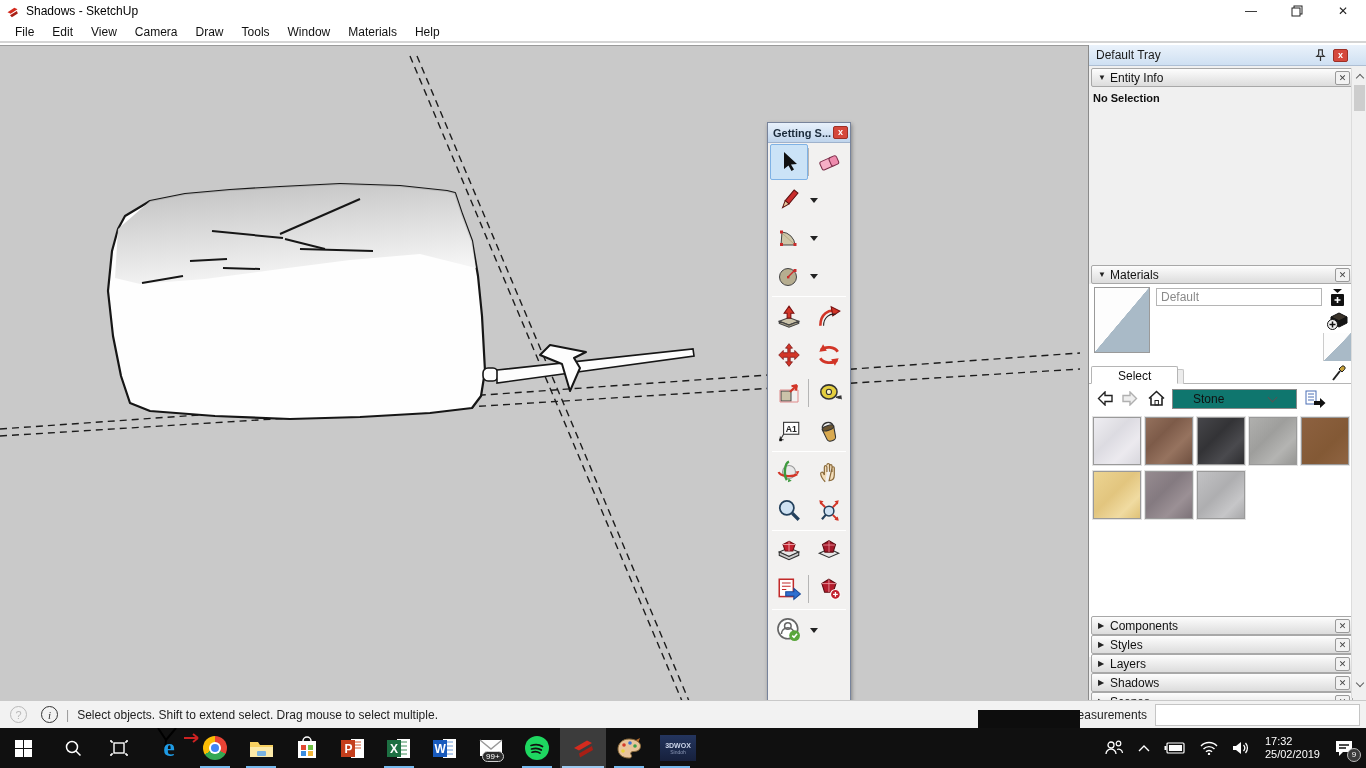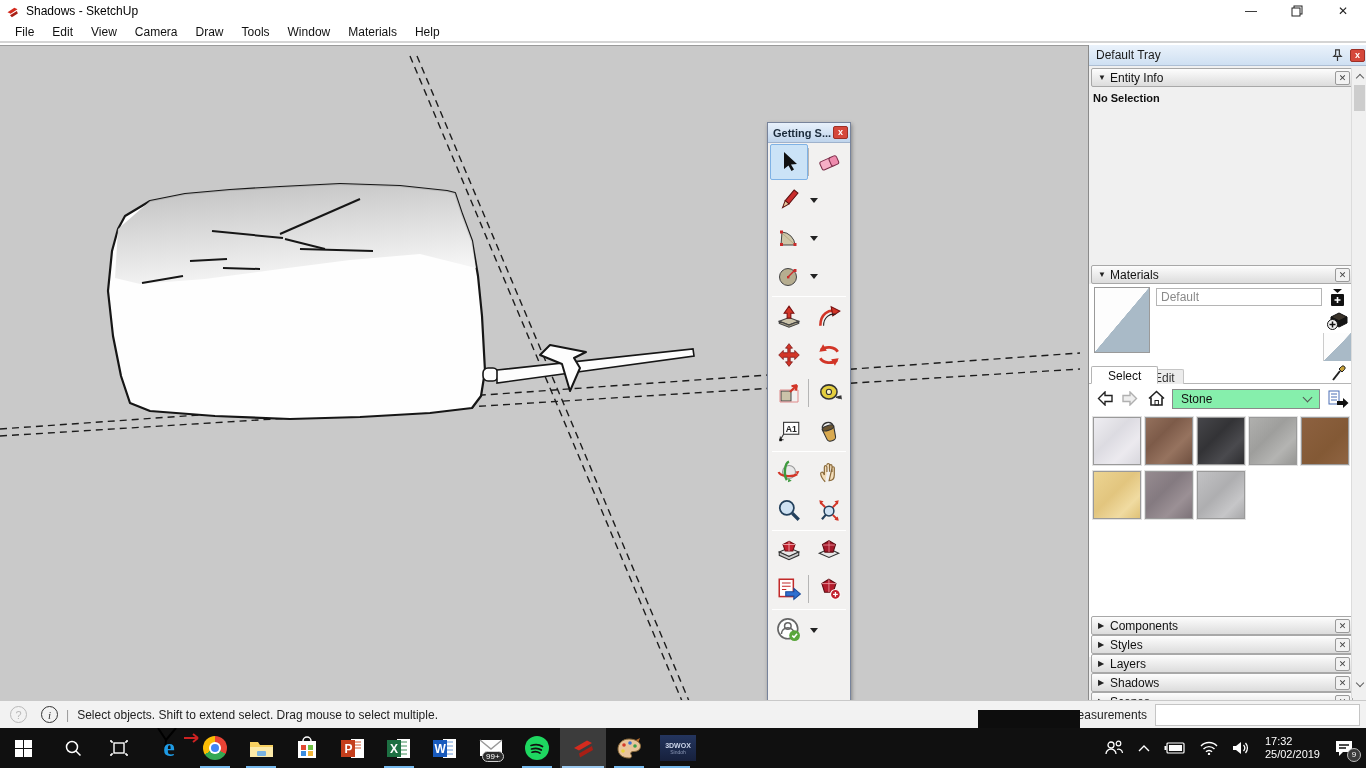--- a/index.html
+++ b/index.html
@@ -28,37 +28,37 @@
   .redx { width:15px; height:13px; background:#d5483c; border:1px solid #9c2f26; border-radius:2px; color:#fff; font-size:9px; line-height:11px; text-align:center; font-weight:bold; }
   .gsrow { display:flex; align-items:center; height:38px; }
   .gscell { width:38px; height:36px; display:flex; align-items:center; justify-content:center; margin-left:2px; }
   .gscell.sel { background:#cbe3f7; border:1px solid #7fb2e5; border-radius:2px; }
   .gssep { height:1px; background:#c2c2c2; border-bottom:1px solid #fff; margin:1px 4px; }
   .vsep { width:1px; height:28px; background:#b5b5b5; }
   .dd { width:0; height:0; border-left:4px solid transparent; border-right:4px solid transparent; border-top:5px solid #222; margin-left:2px; }
 
   
   .tray { position:absolute; left:1088px; top:45px; width:278px; height:655px; background:#f0f0f0; border-left:1px solid #8a8a8a; overflow:hidden; }
-  .trayhead { position:absolute; left:0; top:0; width:278px; height:21px; background:linear-gradient(#eaf2fb,#cfe0f2); display:flex; align-items:center; padding:0 2px 0 7px; border-bottom:1px solid #aebfd4; }
+  .trayhead { position:absolute; left:0; top:0; width:278px; height:21px; background:linear-gradient(#eaf2fb,#cfe0f2); display:flex; align-items:center; padding:0 19px 0 7px; border-bottom:1px solid #aebfd4; }
   .trayhead .t { flex:1; font-size:12px; color:#1a1a1a; }
   .phead { position:absolute; left:2px; width:262px; height:19px; background:linear-gradient(#fdfdfd,#dcdcdc); border:1px solid #a8a8a8; border-radius:2px; display:flex; align-items:center; padding:0 2px 0 6px; }
   .phead .tri { font-size:8px; color:#222; width:12px; }
   .phead .t { flex:1; font-size:12px; color:#111; }
   .xbtn { width:15px; height:14px; border:1px solid #9a9a9a; background:#f2f2f2; border-radius:2px; color:#444; font-size:9px; line-height:12px; text-align:center; }
   .noselect { position:absolute; left:4px; top:47px; font-weight:bold; font-size:11px; color:#111; }
   .matbody { position:absolute; left:0; top:239px; width:264px; height:373px; background:#fff; }
   .mprev { position:absolute; left:5px; top:3px; width:56px; height:66px; border:1px solid #9a9a9a; background:linear-gradient(to bottom right,#fdfdfd 49.5%,#a9bac7 50%); }
   .mname { position:absolute; left:67px; top:4px; width:166px; height:18px; border:1px solid #b5b5b5; background:#fff; color:#8a8a8a; font-size:12px; padding:1px 4px; font-family:"Liberation Sans",sans-serif; }
   .cornersw { position:absolute; left:234px; top:49px; width:28px; height:28px; background:linear-gradient(to bottom right,#fdfdfd 49.5%,#a9bac7 50%); border-left:1px solid #ccc; }
   .tabs { position:absolute; left:0px; top:80px; width:264px; height:20px; border-bottom:1px solid #b5b5b5; }
-  .tab { position:absolute; top:2px; height:18px; padding:2px 16px; font-size:12px; }
+  .tab { position:absolute; top:2px; height:18px; padding:2px 26px; font-size:12px; }
   .tab.active { left:2px; background:#fff; border:1px solid #b5b5b5; border-bottom:1px solid #fff; border-radius:2px 2px 0 0; z-index:2; }
   .tab.idle { left:56px; top:5px; color:#333; background:#ececec; border:1px solid #c5c5c5; border-bottom:none; border-radius:2px 2px 0 0; height:15px; padding:1px 8px; }
   .navrow { position:absolute; left:0; top:101px; width:264px; height:27px; display:flex; align-items:center; }
-  .combo { width:148px; height:20px; border:1px solid #8a8a8a; background:#86efac; display:flex; align-items:center; padding:0 8px; margin-left:6px; }
+  .combo { width:125px; height:20px; border:1px solid #8a8a8a; background:#0f766e; display:flex; align-items:center; padding:0 20px; margin-left:6px; }
   .combo .v { flex:1; font-size:12px; color:#111; }
   .chev { width:7px; height:7px; border-right:1.5px solid #555; border-bottom:1.5px solid #555; transform:rotate(45deg); margin-bottom:3px; }
   .swatches { position:absolute; left:4px; top:133px; width:260px; display:flex; flex-wrap:wrap; }
   .sw { width:48px; height:48px; border:1px solid #9a9a9a; outline:1px solid #e3e3e3; margin:0 4px 6px 0; }
   .collapsed { position:absolute; left:0; top:571px; width:278px; }
   .collapsed .phead { position:relative; left:2px; margin-bottom:0; }
   .vscroll { position:absolute; right:0; top:23px; width:15px; height:630px; background:#f0f0f0; border-left:1px solid #dcdcdc; }
   .varrow { position:absolute; left:1px; width:13px; height:15px; display:flex; align-items:center; justify-content:center; }
   .vchev { width:6px; height:6px; border-right:1.5px solid #606060; border-bottom:1.5px solid #606060; }
   .vthumb { position:absolute; left:2px; top:17px; width:11px; height:26px; background:#cdcdcd; }

